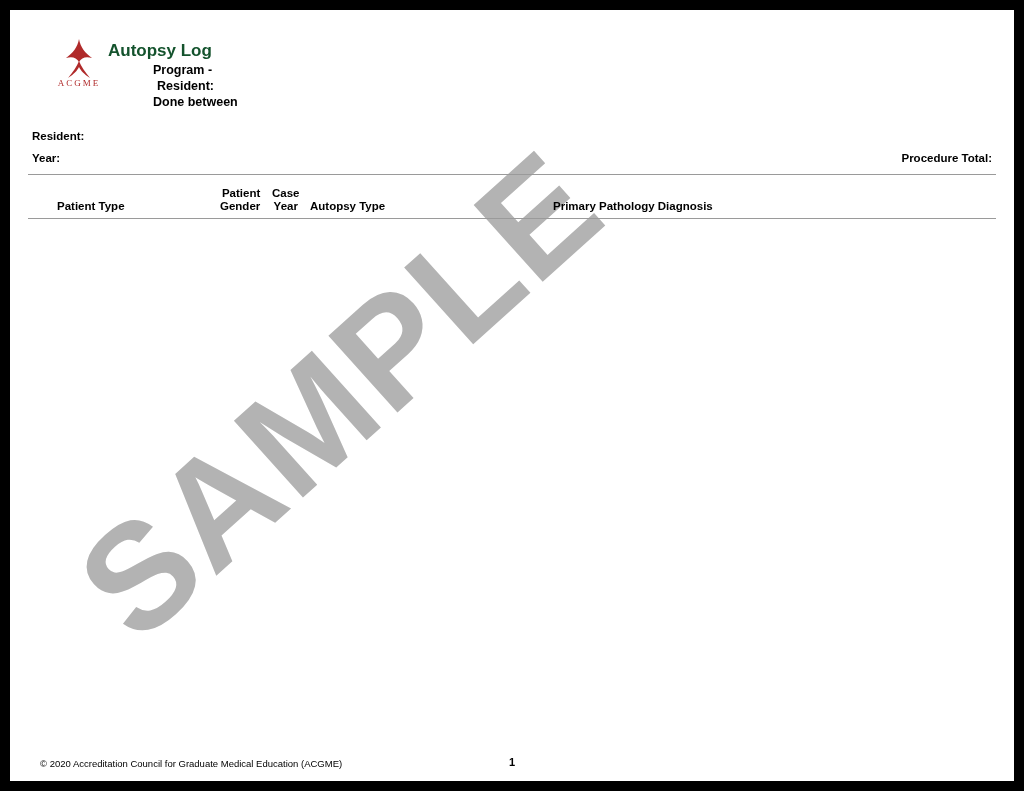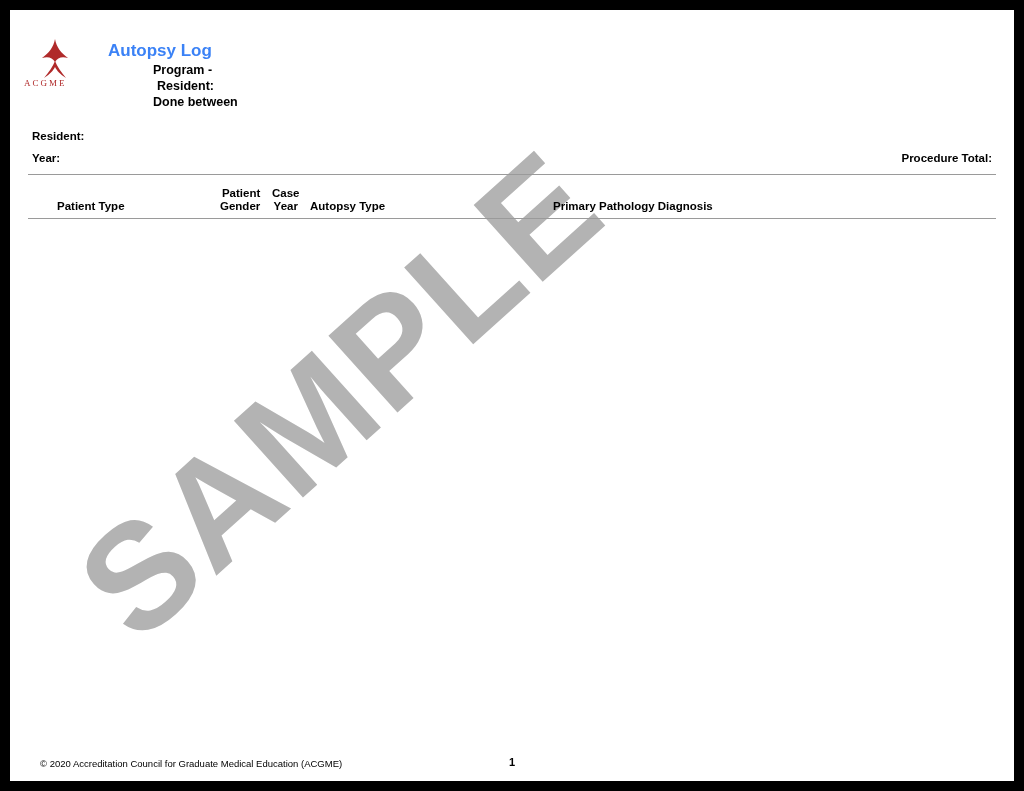--- a/index.html
+++ b/index.html
@@ -52,24 +52,25 @@
     position: absolute;
     left: 0;
     top: 0;
     width: 1004px;
     height: 115px;
     z-index: 10;
   }
 
   #logo {
     position: absolute;
-    left: 14px;
+    left: 38px;
     top: 28px;
     width: 62px;
     height: 58px;
+    text-align: center;
   }
   #logo .mark {
     display: block;
     width: 62px;
     height: 42px;
   }
   #logo .logo-word {
     display: block;
     font-family: "Liberation Serif", serif;
     font-size: 9px;
@@ -79,21 +80,21 @@
   }
 
   #title-block {
     position: absolute;
     left: 98px;
     top: 30px;
   }
   #doc-title {
     font-size: 17px;
     font-weight: bold;
-    color: #3b82f6;
+    color: #14532d;
     line-height: 22px;
   }
   #program-line,
   #resident-line-top,
   #donebetween-line {
     font-size: 12.5px;
     font-weight: bold;
     color: #000;
     line-height: 16px;
     margin-left: 45px;

